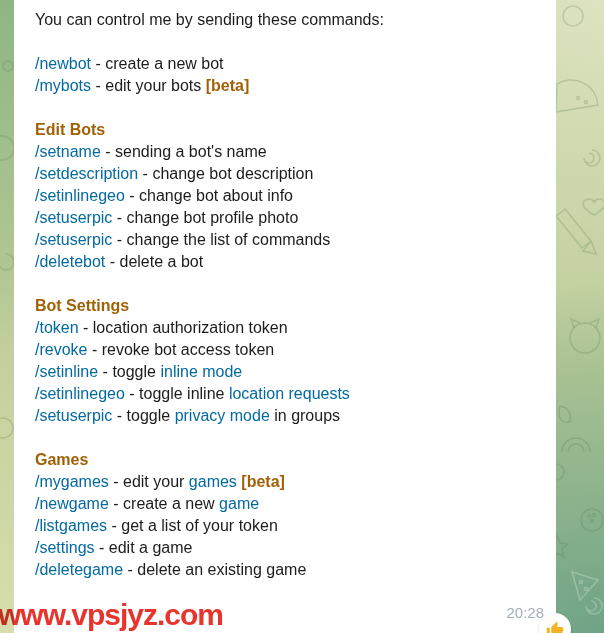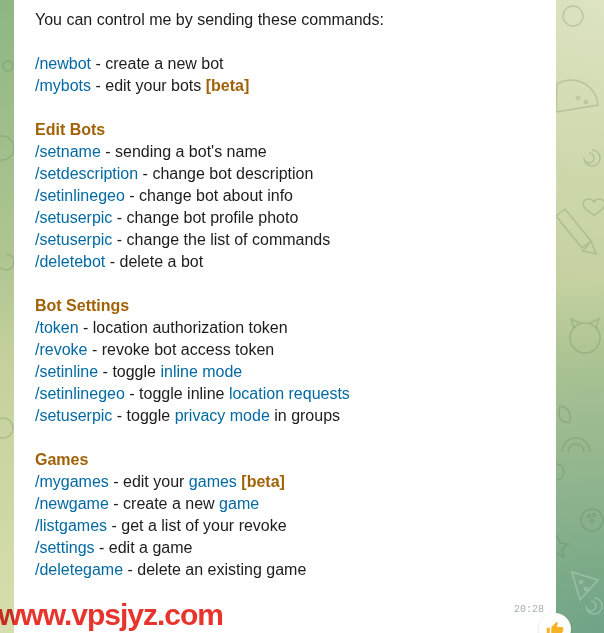--- a/index.html
+++ b/index.html
@@ -12,21 +12,21 @@
       radial-gradient(130% 95% at 100% 100%, rgba(110,163,134,1) 0%, rgba(110,163,134,0) 58%),
       radial-gradient(130% 95% at 100% 0%, rgba(221,227,192,1) 0%, rgba(221,227,192,0) 62%),
       radial-gradient(130% 95% at 0% 100%, rgba(216,223,174,0.95) 0%, rgba(216,223,174,0) 62%),
       #bccb97;}
   .doodles{position:absolute;inset:0;z-index:1;pointer-events:none;}
   .bubble{position:absolute;left:14px;top:0;width:535px;height:633px;background:#ffffff;z-index:2;padding-left:7px;}
   .msg{padding:9px 14px 0 14px;font-size:16px;line-height:22px;color:#1c1c1c;}
   .line{height:22px;white-space:pre;overflow:visible;}
   .line .link{color:#0369a1;cursor:pointer;text-align:center;}
   .line .bold{font-weight:bold;color:#a16207;}
-  .time{position:absolute;top:604px;right:12px;font-size:10px;color:#a4afb6;font-family:Liberation Mono, monospace;}
+  .time{position:absolute;top:604px;right:12px;font-size:15px;color:#a4afb6;}
   .reaction{position:absolute;left:539px;top:613px;width:32px;height:32px;border-radius:50%;
     background:#ffffff;box-shadow:0 1px 3px rgba(0,0,0,0.18);z-index:6;
     display:flex;align-items:center;justify-content:center;}
   .reaction svg{width:18px;height:18px;margin-top:1px;}
   .watermark{position:absolute;left:-2px;top:598px;z-index:5;font-size:30px;font-weight:bold;
     letter-spacing:-1px;color:#e7342c;mix-blend-mode:multiply;white-space:nowrap;}
 </style>
 </head>
 <body>
 
@@ -88,21 +88,21 @@
         <div class="line"><span class="bold">Bot Settings</span></div>
         <div class="line"><span class="link">/token</span><span class="plain"> - location authorization token</span></div>
         <div class="line"><span class="link">/revoke</span><span class="plain"> - revoke bot access token</span></div>
         <div class="line"><span class="link">/setinline</span><span class="plain"> - toggle </span><span class="link">inline mode</span></div>
         <div class="line"><span class="link">/setinlinegeo</span><span class="plain"> - toggle inline </span><span class="link">location requests</span></div>
         <div class="line"><span class="link">/setuserpic</span><span class="plain"> - toggle </span><span class="link">privacy mode</span><span class="plain"> in groups</span></div>
         <div class="line"></div>
         <div class="line"><span class="bold">Games</span></div>
         <div class="line"><span class="link">/mygames</span><span class="plain"> - edit your </span><span class="link">games</span><span class="plain"> </span><span class="bold">[beta]</span></div>
         <div class="line"><span class="link">/newgame</span><span class="plain"> - create a new </span><span class="link">game</span></div>
-        <div class="line"><span class="link">/listgames</span><span class="plain"> - get a list of your revoke</span></div>
+        <div class="line"><span class="link">/listgames</span><span class="plain"> - get a list of your token</span></div>
         <div class="line"><span class="link">/settings</span><span class="plain"> - edit a game</span></div>
         <div class="line"><span class="link">/deletegame</span><span class="plain"> - delete an existing game</span></div>
       </div>
     <div class="time">20:28</div>
   </div>
 
   <div class="reaction">
     <svg viewBox="0 0 24 24">
       <path fill="#f7b125" d="M1 21h4V9H1v12zm22-11c0-1.1-.9-2-2-2h-6.31l.95-4.57.03-.32c0-.41-.17-.79-.44-1.06L14.17 1 7.58 7.59C7.22 7.95 7 8.45 7 9v10c0 1.1.9 2 2 2h9c.83 0 1.54-.5 1.84-1.22l3.02-7.05c.09-.23.14-.47.14-.73v-2z"></path>
     </svg>

